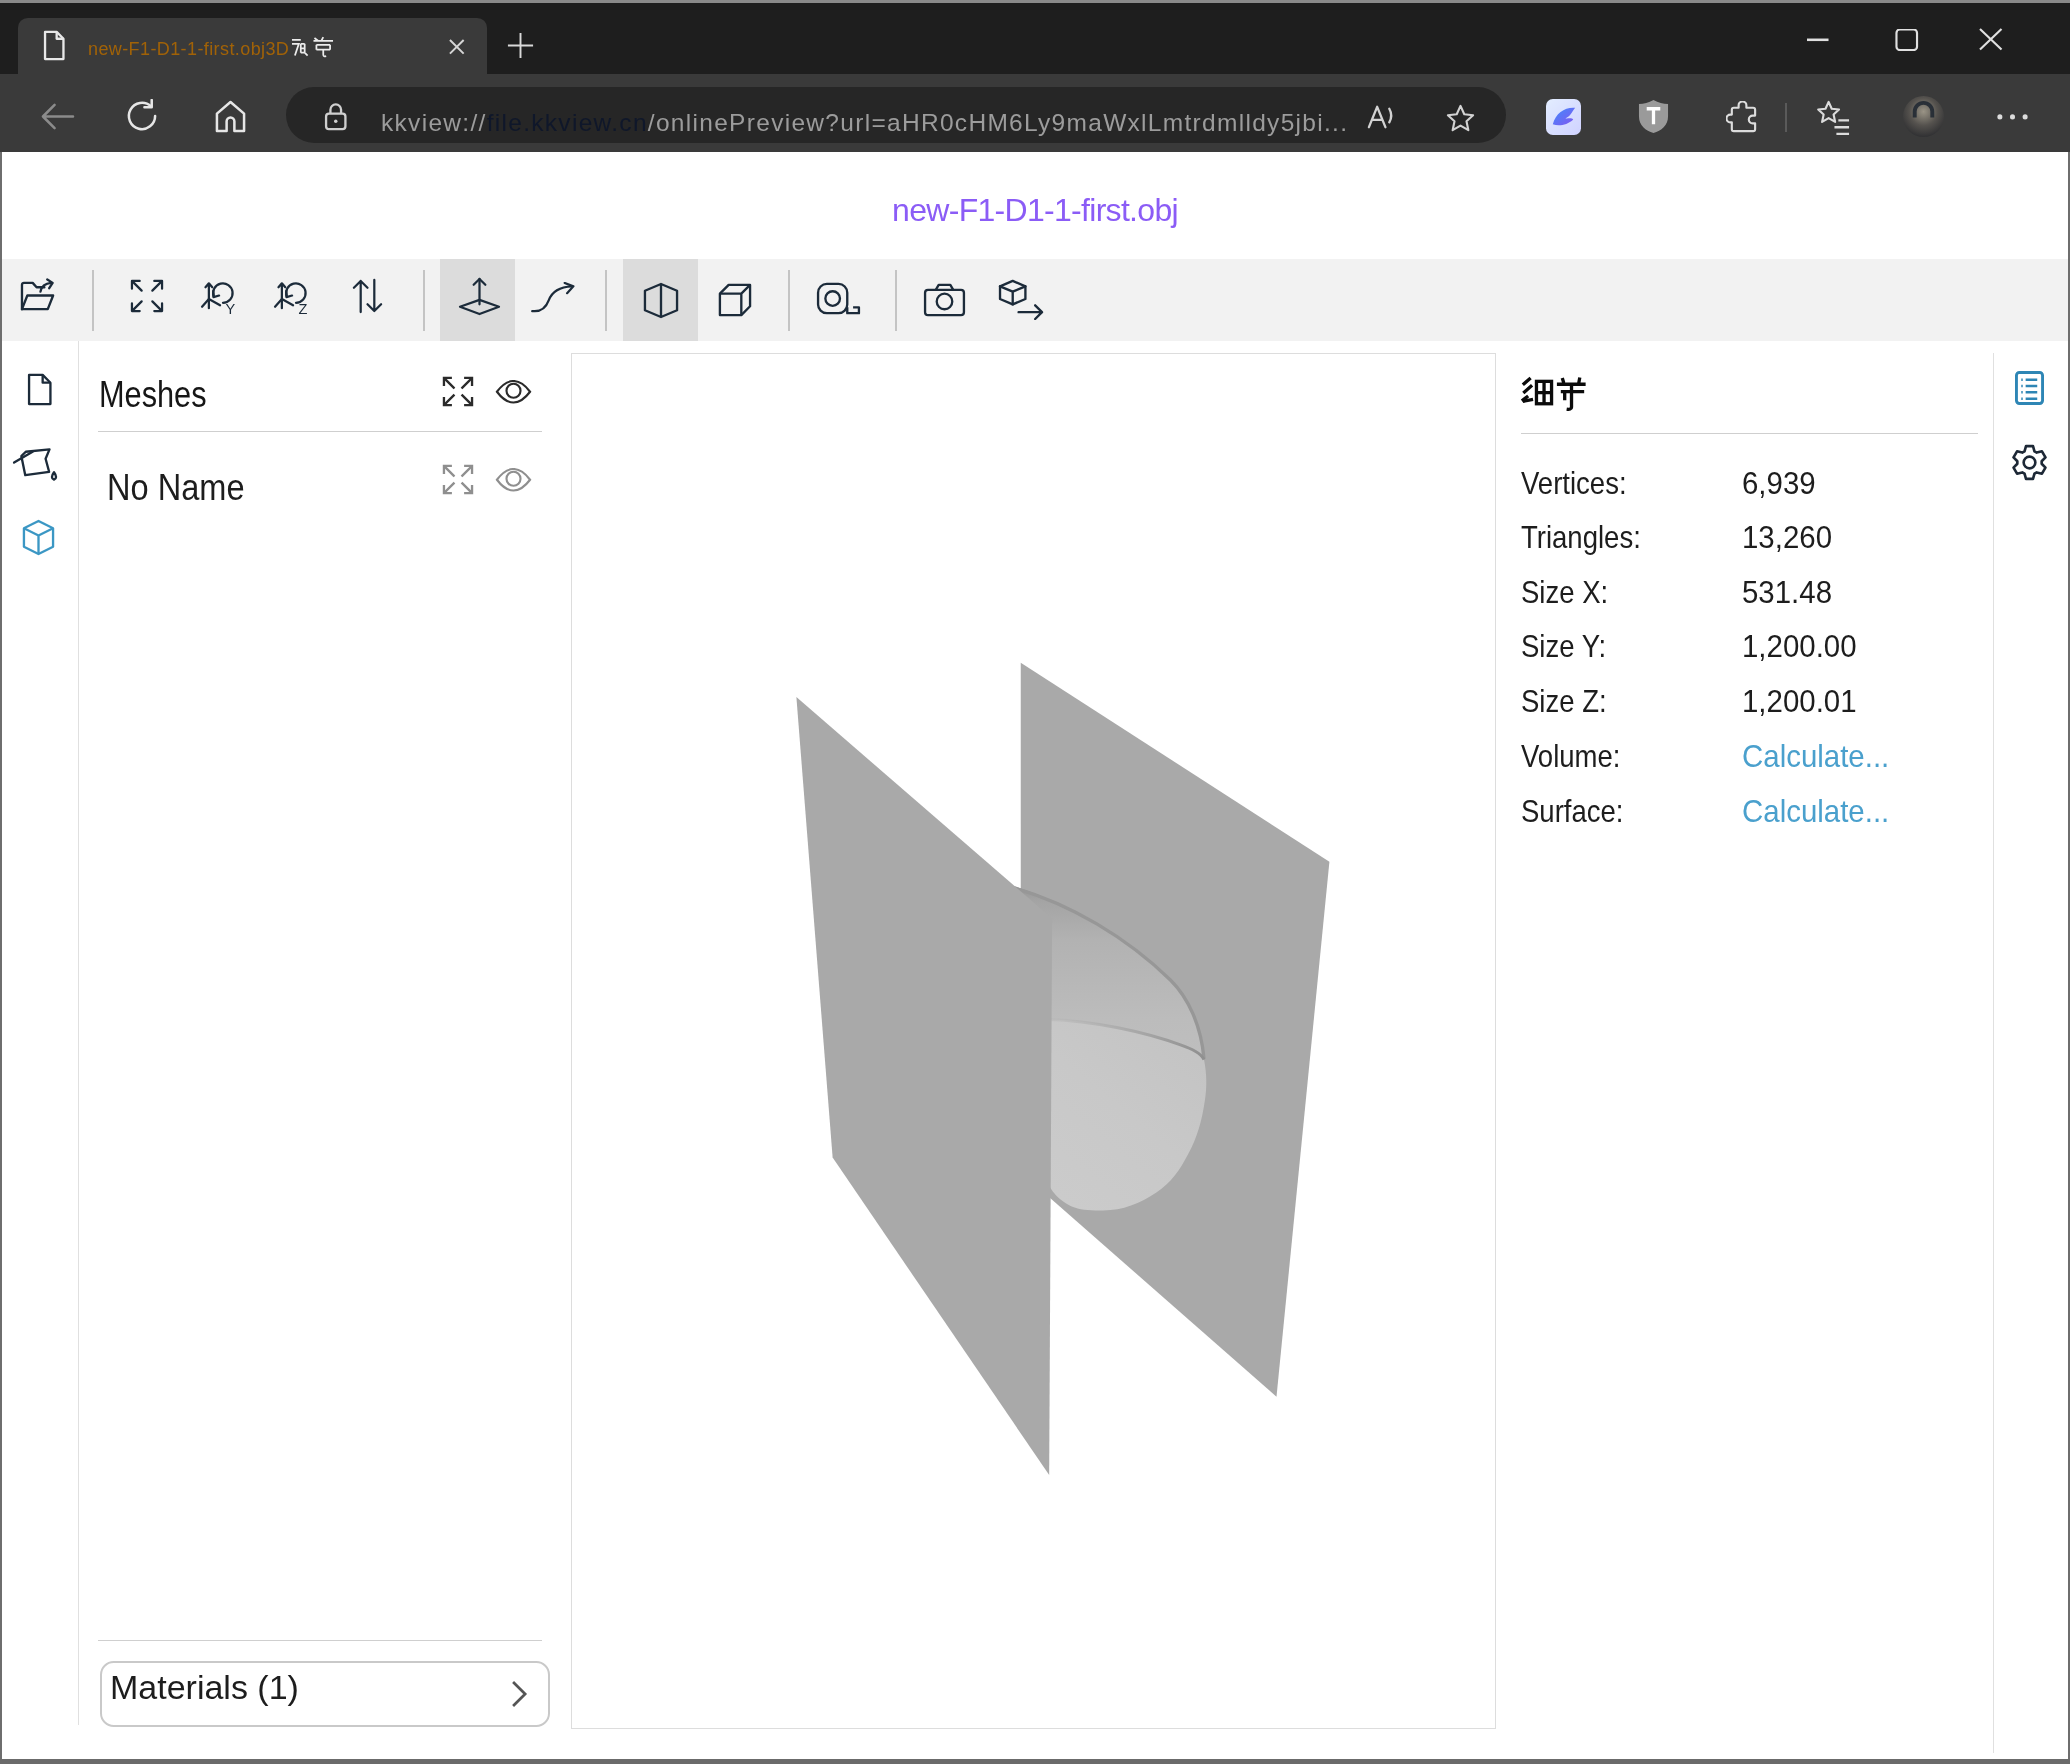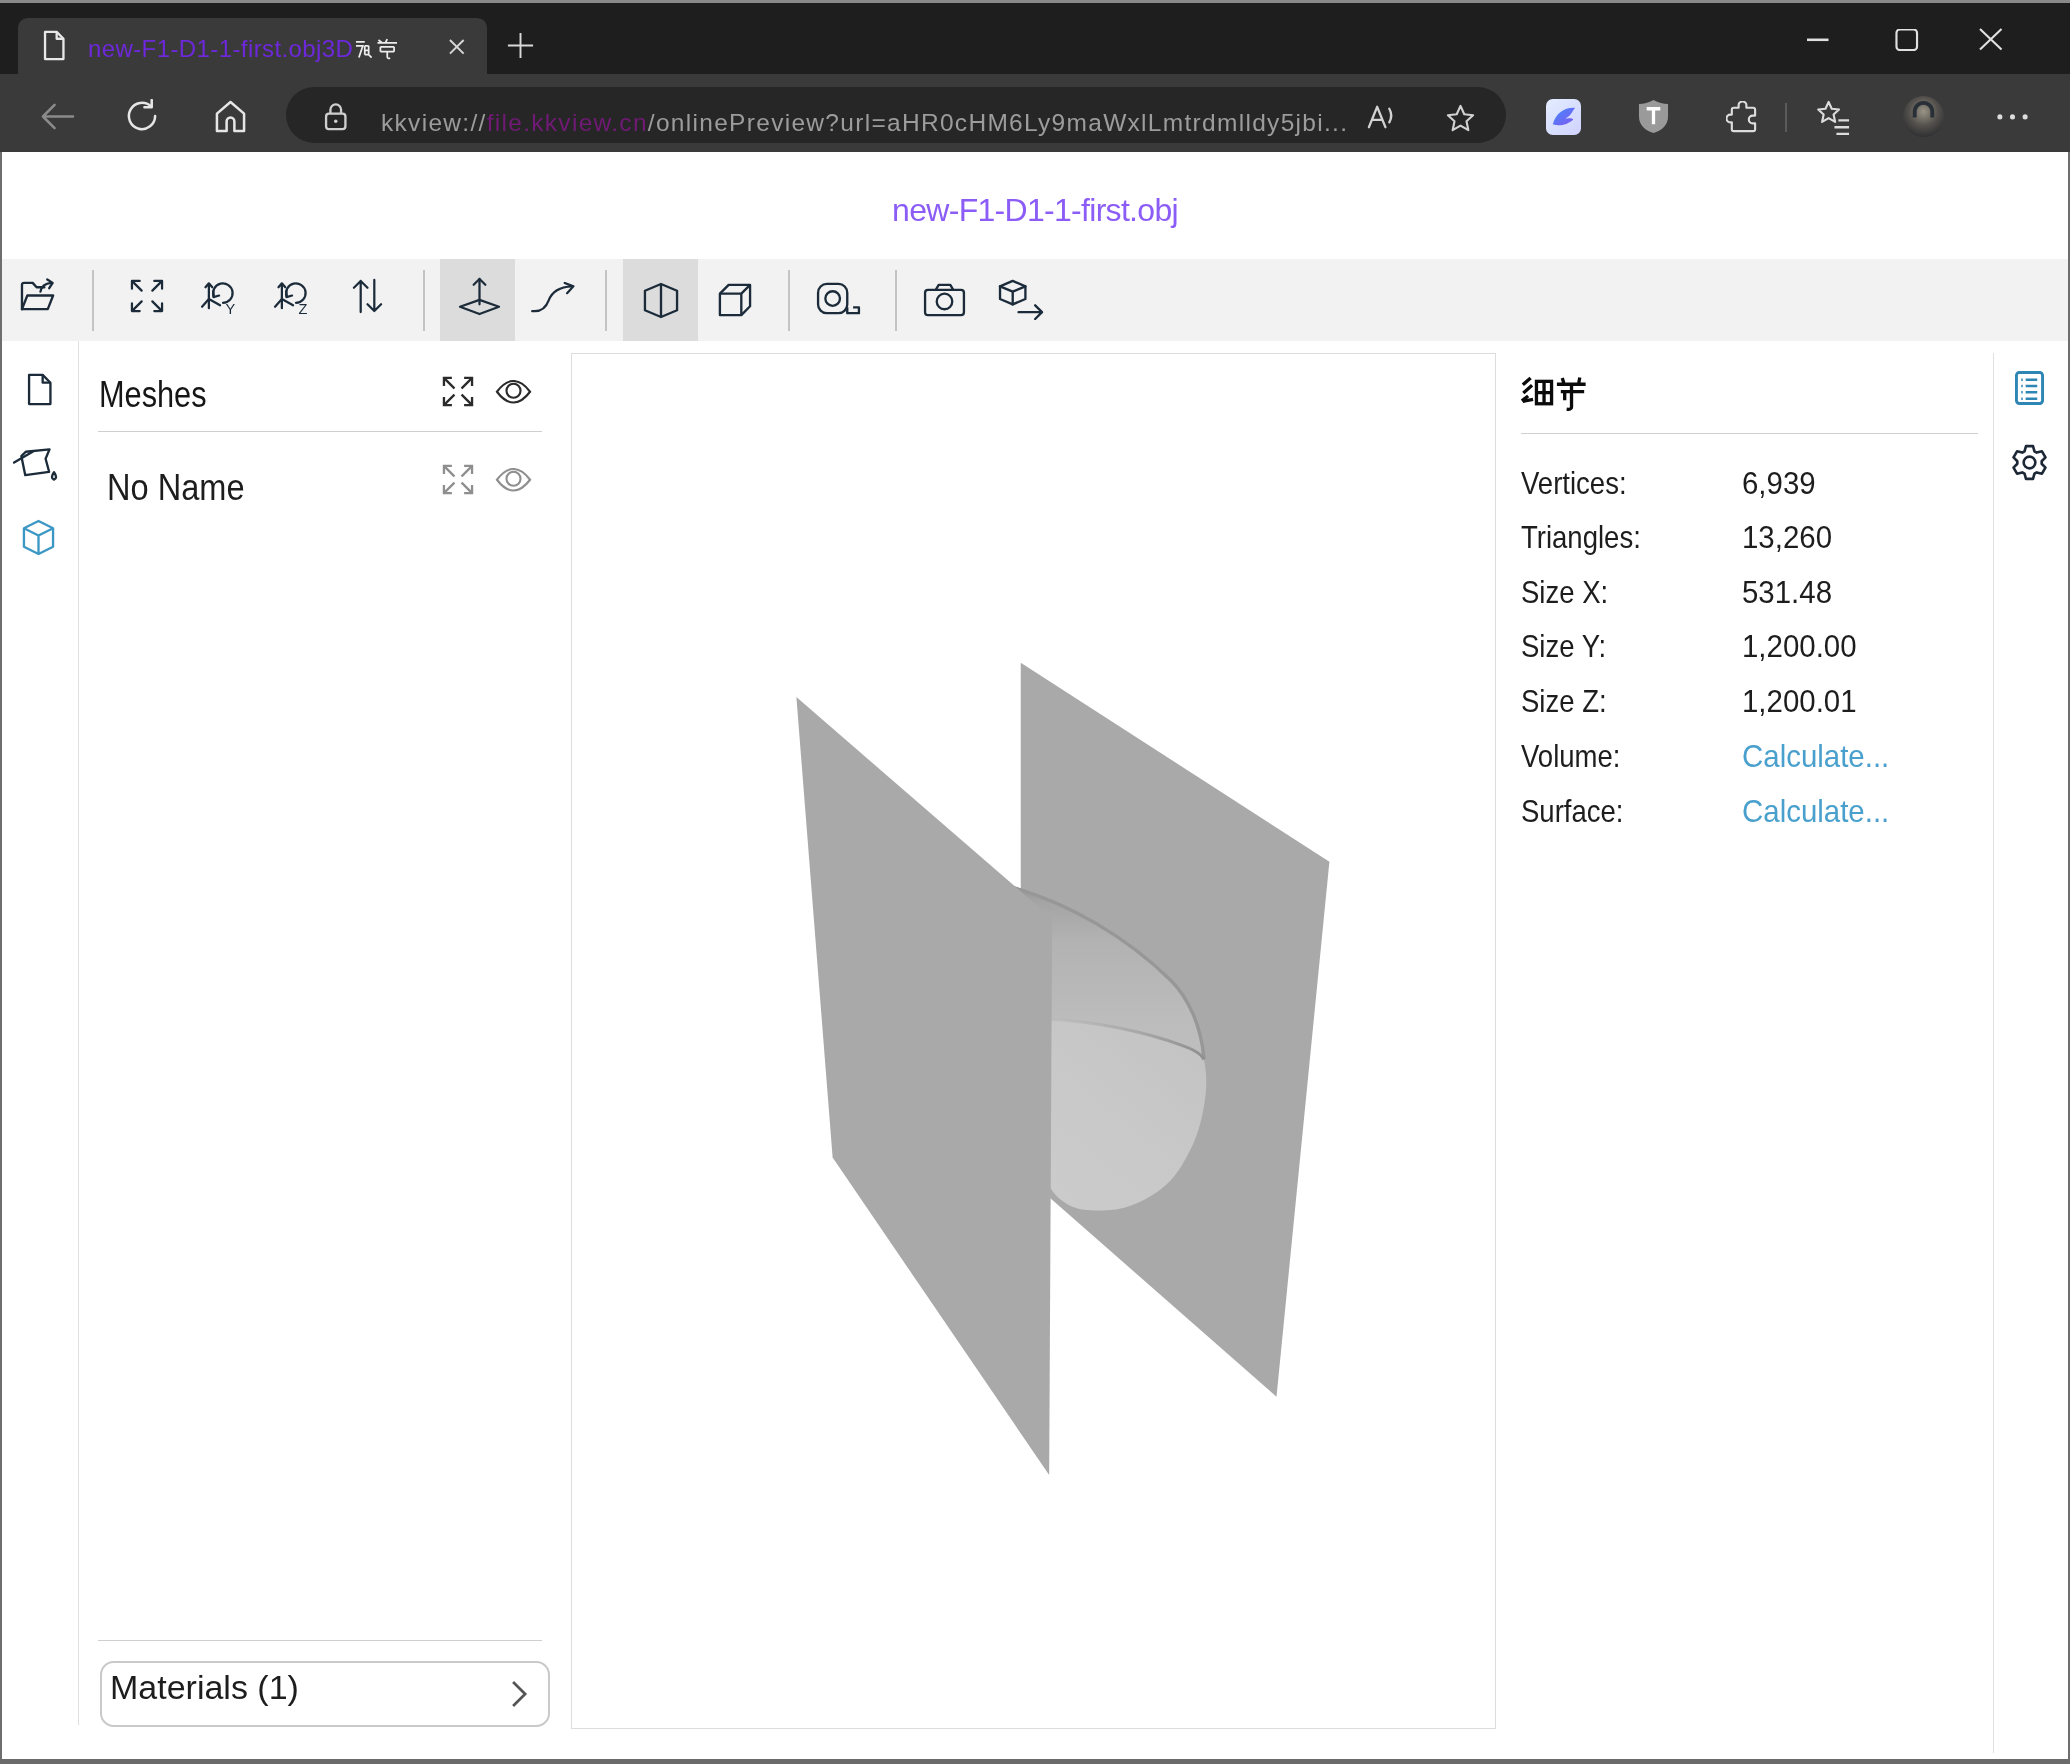--- a/index.html
+++ b/index.html
@@ -13,21 +13,21 @@
 
 <div class="abs" style="left:0;top:0;width:2070px;height:2.9px;background:#8a8a8a;"></div>
 <div class="abs" style="left:0;top:2.9px;width:2070px;height:71px;background:#1e1e1e;"></div>
 
 <div class="abs" style="left:17.6px;top:17.6px;width:469px;height:56px;background:#3a3a3a;border-radius:9.8px 9.8px 0 0;"></div>
 
 <svg class="abs" style="left:42px;top:30px;" width="24.5" height="31" viewBox="0 0 25 32">
   <path d="M3 2 h12 l7 7 v21 h-19 z" fill="none" stroke="#e8e8e8" stroke-width="2.4" stroke-linejoin="round"></path>
   <path d="M15 2 v7 h7" fill="none" stroke="#e8e8e8" stroke-width="2.4" stroke-linejoin="round"></path>
 </svg>
-<div class="abs" style="left:88px;top:36px;width:323px;height:25.5px;font-size:24px;line-height:25.5px;color:#6d28d9;white-space:nowrap;letter-spacing:0.4px;">new-F1-D1-1-first.obj3D<svg style="display:inline-block;vertical-align:-2.9px;margin-left:2px;" width="43" height="21.6" viewBox="0 0 44 22">
+<div class="abs" style="left:88px;top:36px;width:323px;height:25.5px;font-size:18px;line-height:25.5px;color:#a16207;white-space:nowrap;letter-spacing:0.4px;">new-F1-D1-1-first.obj3D<svg style="display:inline-block;vertical-align:-2.9px;margin-left:2px;" width="43" height="21.6" viewBox="0 0 44 22">
       <g stroke="#ececec" stroke-width="1.8" fill="none">
         <path d="M1 4 H10 M1 8 L8 8 L4 20 M10 8 V17 M14 8 V17 M10 8 H14 M10 12.5 H14 M10 17 L14 17 M17 20 L14 17"></path>
         <path d="M24 2 L28 5 M33 1 L31 5 M23 5 H43 M26 9 H40 M26 9 V14 M40 9 V14 M26 14 H40 M33 14 V19 C33 21 34 21 36 20.5"></path>
       </g>
     </svg></div>
 <svg class="abs" style="left:447px;top:37px;" width="19.6" height="19.6" viewBox="0 0 20 20">
   <path d="M3 3 L17 17 M17 3 L3 17" stroke="#d6d6d6" stroke-width="2" fill="none"></path>
 </svg>
 <svg class="abs" style="left:506px;top:31px;" width="29" height="29" viewBox="0 0 30 30">
   <path d="M15 2 V28 M2 15 H28" stroke="#d9d9d9" stroke-width="2" fill="none"></path>
@@ -58,21 +58,21 @@
   <path d="M2 14 L16 2 L30 14 V32 H20 V22 a4 4 0 0 0 -8 0 V32 H2 Z" fill="none" stroke="#e6e6e6" stroke-width="2.6" stroke-linejoin="round"></path>
 </svg>
 
 <div class="abs" style="left:286px;top:87px;width:1220px;height:56px;background:#262626;border-radius:28px;"></div>
 
 <svg class="abs" style="left:324px;top:102px;" width="23.5" height="29" viewBox="0 0 24 30">
   <rect x="2" y="12" width="20" height="16" rx="3" fill="none" stroke="#cfcfcf" stroke-width="2.4"></rect>
   <path d="M6.5 12 V8 a5.5 5.5 0 0 1 11 0 V12" fill="none" stroke="#cfcfcf" stroke-width="2.4"></path>
   <circle cx="12" cy="20" r="1.8" fill="#cfcfcf"></circle>
 </svg>
-<div class="abs" style="left:381px;top:108px;width:980px;height:29px;font-size:24.5px;line-height:29px;white-space:nowrap;color:#9c9c9c;letter-spacing:1.3px;"><span>kkview://</span><span style="color:#701a75;">file.kkview.cn</span><span>/onlinePreview?url=aHR0cHM6Ly9maWxlLmtrdmlldy5jbi...</span></div>
+<div class="abs" style="left:381px;top:108px;width:980px;height:29px;font-size:24.5px;line-height:29px;white-space:nowrap;color:#9c9c9c;letter-spacing:1.3px;"><span>kkview://</span><span style="color:#0f172a;">file.kkview.cn</span><span>/onlinePreview?url=aHR0cHM6Ly9maWxlLmtrdmlldy5jbi...</span></div>
 
 <svg class="abs" style="left:1366px;top:101px;" width="33" height="32" viewBox="0 0 34 33">
   <path d="M3 27 L11.5 6 L20 27 M6 19.5 H17" fill="none" stroke="#d2d2d2" stroke-width="2.4" stroke-linecap="round" stroke-linejoin="round"></path>
   <path d="M24 8 a14 14 0 0 1 0 14" fill="none" stroke="#d2d2d2" stroke-width="2.4" stroke-linecap="round"></path>
 </svg>
 
 <svg class="abs" style="left:1445px;top:103px;" width="31" height="31" viewBox="0 0 32 32">
   <path d="M16 3 l3.9 8.6 9.1 1 -6.8 6.2 1.9 9.2 -8.1 -4.7 -8.1 4.7 1.9 -9.2 -6.8 -6.2 9.1 -1 z" fill="none" stroke="#d2d2d2" stroke-width="2.2" stroke-linejoin="round"></path>
 </svg>
 

